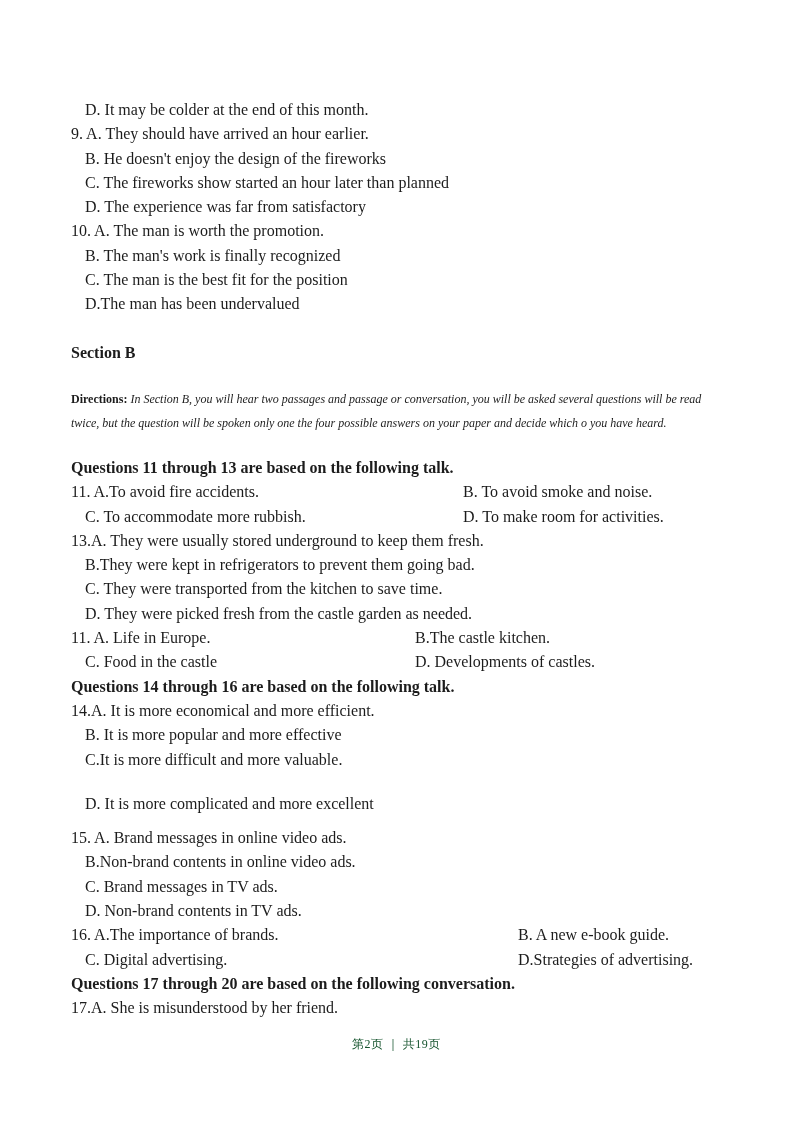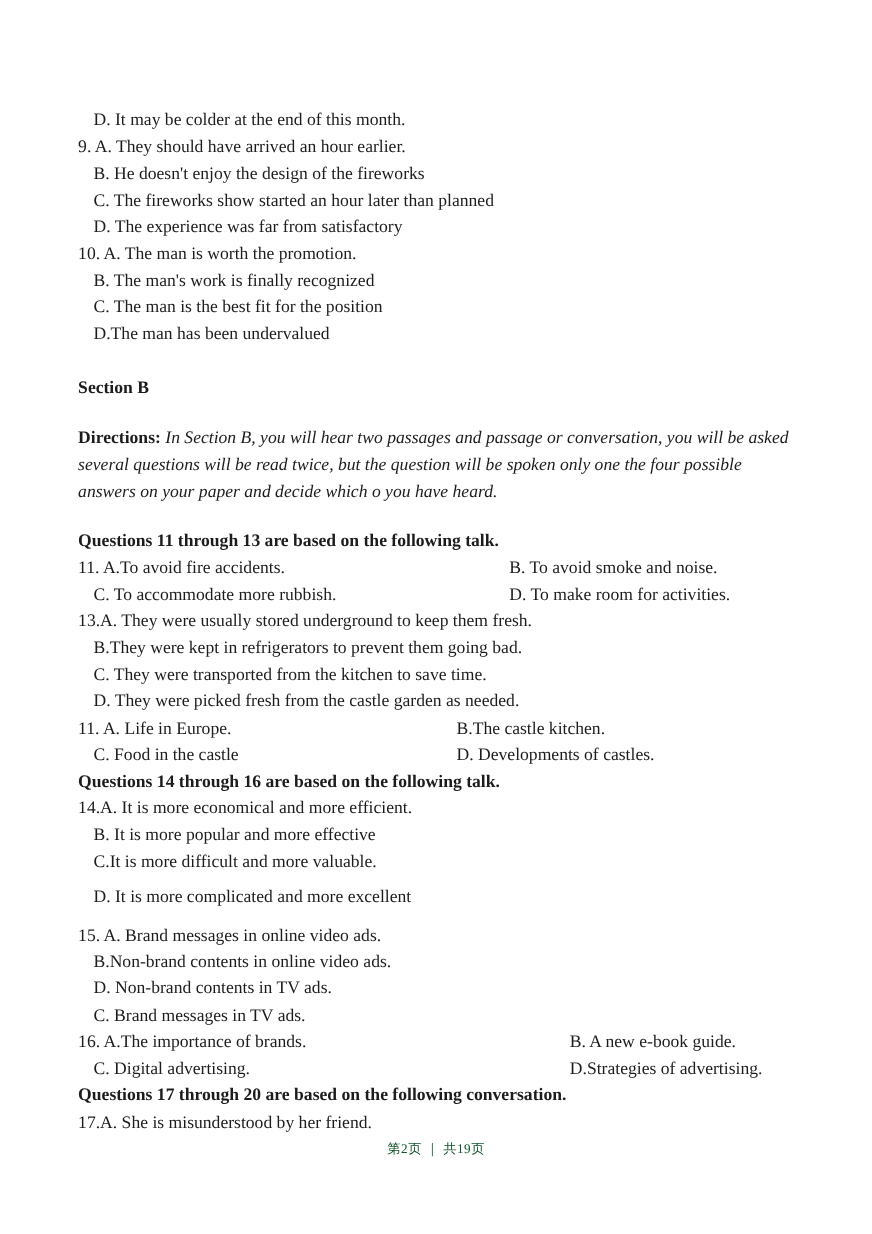--- a/index.html
+++ b/index.html
@@ -21,24 +21,24 @@
   .line {
     font-size: 16px;
     line-height: 24.3px;
     white-space: nowrap;
   }
   .indent { padding-left: 14px; }
   .bold { font-weight: bold; }
   .mt24 { margin-top: 24px; }
   .mt20 { margin-top: 20px; }
   .mt10 { margin-top: 10px; }
-  .mt8  { margin-top: 8px; }
+  .mt8  { margin-top: 20px; }
   .directions {
     margin: 22px 0 0 0;
-    font-size: 16px;
+    font-size: 12px;
     line-height: 24.5px;
     text-align: left;
   }
   .directions em { font-style: italic; }
   .twocol { position: relative; }
   .twocol .right { position: absolute; top: 0; }
   .r468 { left: 392px; text-align: right; }
   .r415 { left: 344px; }
   .r478 { left: 407px; margin-left: 40px; }
   .footer {
@@ -98,22 +98,22 @@
 
   <div class="line bold">Questions 14 through 16 are based on the following talk.</div>
 
   <div class="line">14.A. It is more economical and more efficient.</div>
   <div class="line indent">B. It is more popular and more effective</div>
   <div class="line indent">C.It is more difficult and more valuable.</div>
   <div class="line indent mt8">D. It is more complicated and more excellent</div>
 
   <div class="line mt10">15. A. Brand messages in online video ads.</div>
   <div class="line indent">B.Non-brand contents in online video ads.</div>
+  <div class="line indent">C. Brand messages in TV ads.</div>
   <div class="line indent">D. Non-brand contents in TV ads.</div>
-  <div class="line indent">C. Brand messages in TV ads.</div>
 
   <div class="line twocol">
     <span>16. A.The importance of brands.</span>
     <span class="right r478">B. A new e-book guide.</span>
   </div>
   <div class="line twocol indent">
     <span>C. Digital advertising.</span>
     <span class="right r478">D.Strategies of advertising.</span>
   </div>
 

